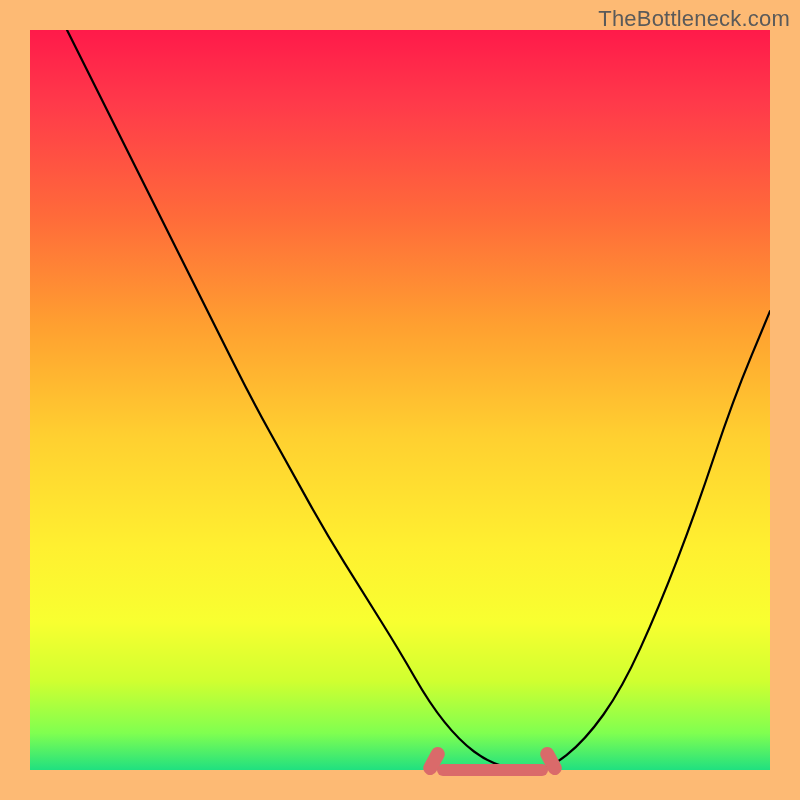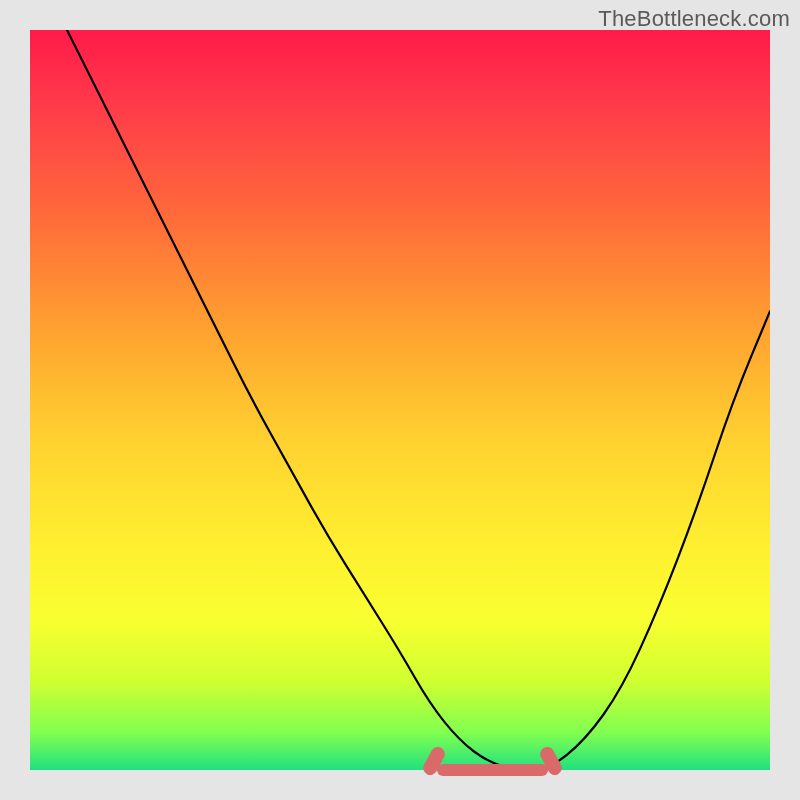--- a/index.html
+++ b/index.html
@@ -1,21 +1,21 @@
 <!DOCTYPE html>
 <html><head>
 <meta charset="utf-8">
 <style>
   * { margin: 0; padding: 0; box-sizing: border-box; }
   html, body { width: 800px; height: 800px; overflow: hidden; }
   .chart-container {
     position: relative;
     width: 800px;
     height: 800px;
-    background: #e5e5e5;
+    background: #fdba74;
   }
   .plot-area {
     position: absolute;
     left: 30px;
     top: 30px;
     width: 740px;
     height: 740px;
     background: linear-gradient(to bottom,
       #ff1a4a 0%,
       #ff3a4a 10%,

